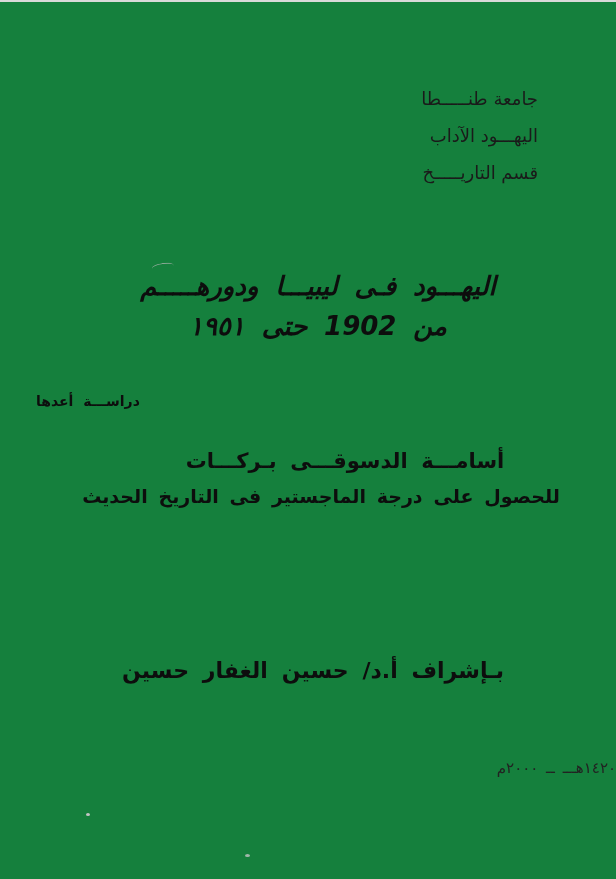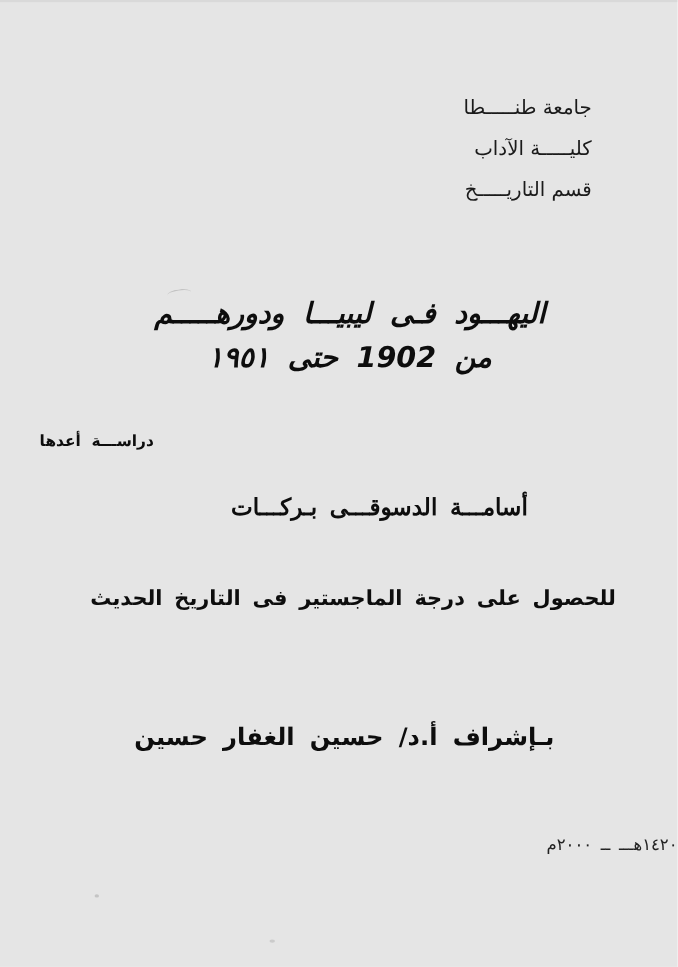--- a/index.html
+++ b/index.html
@@ -6,21 +6,21 @@
   html, body { width: 616px; height: 879px; }
   body {
     font-family: "DejaVu Sans", sans-serif;
     background: #ffffff;
     position: relative;
     overflow: hidden;
   }
   .page {
     position: absolute;
     inset: 0;
-    background: #e5e5e5;
+    background: #15803d;
     direction: rtl;
   }
   .top-edge {
     position: absolute;
     top: 0; left: 0; right: 0;
     height: 2px;
     background: #d9d9d9;
   }
   .txt {
     position: absolute;
@@ -59,24 +59,23 @@
     word-spacing: 0.35em;
   }
   .author {
     top: 448px;
     left: 74px; right: 0;
     text-align: center;
     font-size: 21px;
     font-weight: 700;
     line-height: 26px;
     word-spacing: 0.3em;
-    font-family: Liberation Serif, serif;
   }
   .degree {
-    top: 532px;
+    top: 484px;
     left: 26px; right: 0;
     text-align: center;
     font-size: 19px;
     font-weight: 700;
     line-height: 25px;
     word-spacing: 0.22em;
   }
   .supervision {
     top: 657px;
     left: 10px; right: 0;
@@ -112,21 +111,21 @@
 </style>
 </head>
 <body>
 
 <div class="page">
 
   <div class="top-edge"></div>
 
   <div class="txt header-block">
     <div>جامعة طنـــــطا</div>
-    <div>كليـــــة الآداب</div>
+    <div>اليهـــود الآداب</div>
     <div>قسم التاريـــــخ</div>
   </div>
 
   <div class="txt title-block">
     <div>اليهـــود فـى ليبيـــا ودورهـــــم</div>
     <div>من 1902 حتى ١٩٥١</div>
   </div>
 
   <div class="txt prepared">دراســـة أعدها</div>
 

